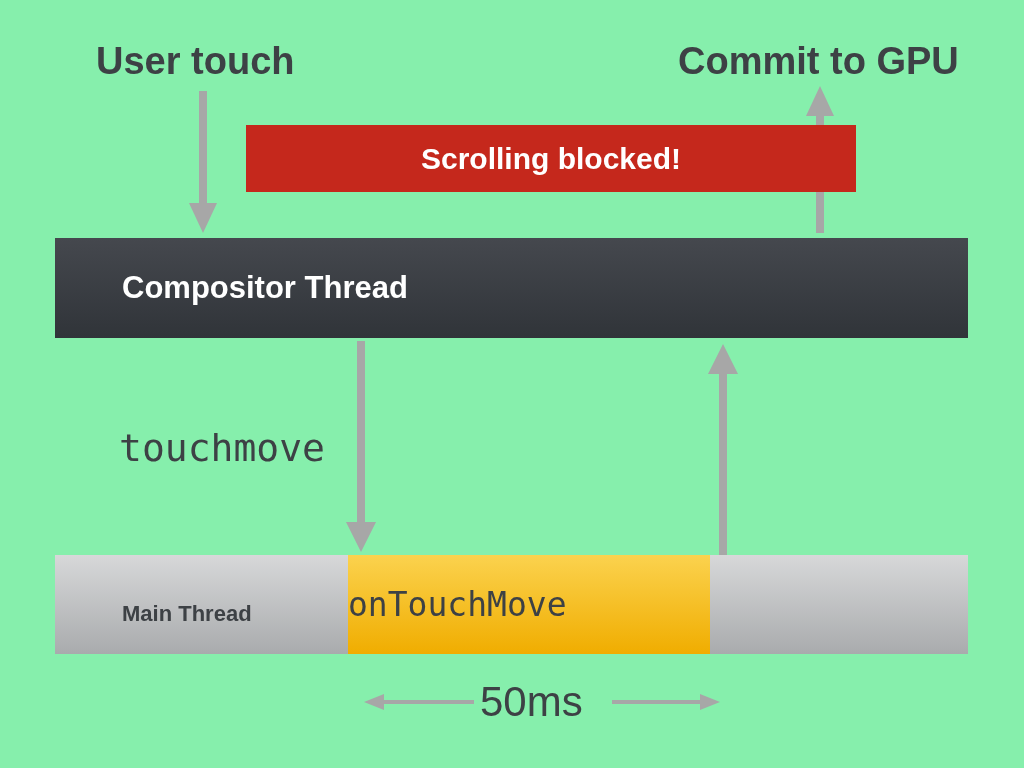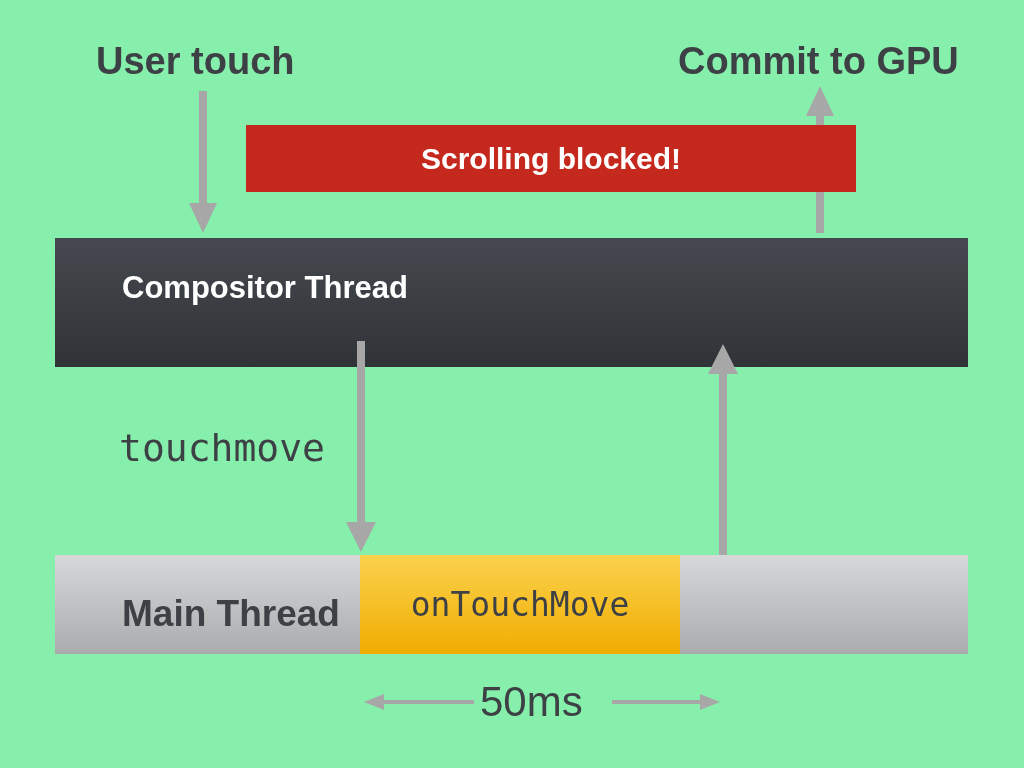--- a/index.html
+++ b/index.html
@@ -45,21 +45,21 @@
     color:var(--text-light,#ffffff);
     font-weight:700;font-size:30px;
     display:flex;align-items:center;justify-content:center;
     white-space:nowrap;
     margin-left:40px;
   }
 
   
   #compositor-bar{
     position:absolute;
-    left:55px;top:238px;width:913px;height:129px;
+    left:55px;top:238px;width:913px;height:100px;
     background:linear-gradient(180deg,var(--compositor-top,#45484e),var(--compositor-bottom,#303439));
   }
   #compositor-bar .bar-label{
     position:absolute;left:67px;top:0;height:100px;
     display:flex;align-items:center;
     color:var(--text-light,#ffffff);
     font-weight:700;font-size:31px;white-space:nowrap;
   }
 
   
@@ -76,27 +76,27 @@
   
   #main-bar{
     position:absolute;
     left:55px;top:555px;width:913px;height:99px;
     background:linear-gradient(180deg,var(--main-gray-top,#d7d8d9),var(--main-gray-bottom,#a9abad));
   }
   #main-bar .bar-label{
     position:absolute;left:67px;top:0;height:117px;
     display:flex;align-items:center;
     color:var(--text-dark,#3d4145);
-    font-weight:700;font-size:37px;white-space:nowrap;
+    font-weight:700;font-size:22px;white-space:nowrap;
   }
   #handler-segment{
     position:absolute;
-    left:360px;top:555px;width:320px;height:99px;
+    left:348px;top:555px;width:362px;height:99px;
     background:linear-gradient(180deg,var(--yellow-top,#fbd24e),var(--yellow-bottom,#f0ad00));
-    display:flex;align-items:center;justify-content:center;
+    display:flex;align-items:center;justify-content:flex-start;
   }
   #handler-segment .seg-label{
     font-family:"DejaVu Sans Mono", monospace;
     font-size:33px;
     color:var(--text-dark,#3d4145);
     white-space:nowrap;
   }
 
   
   #duration-label{

